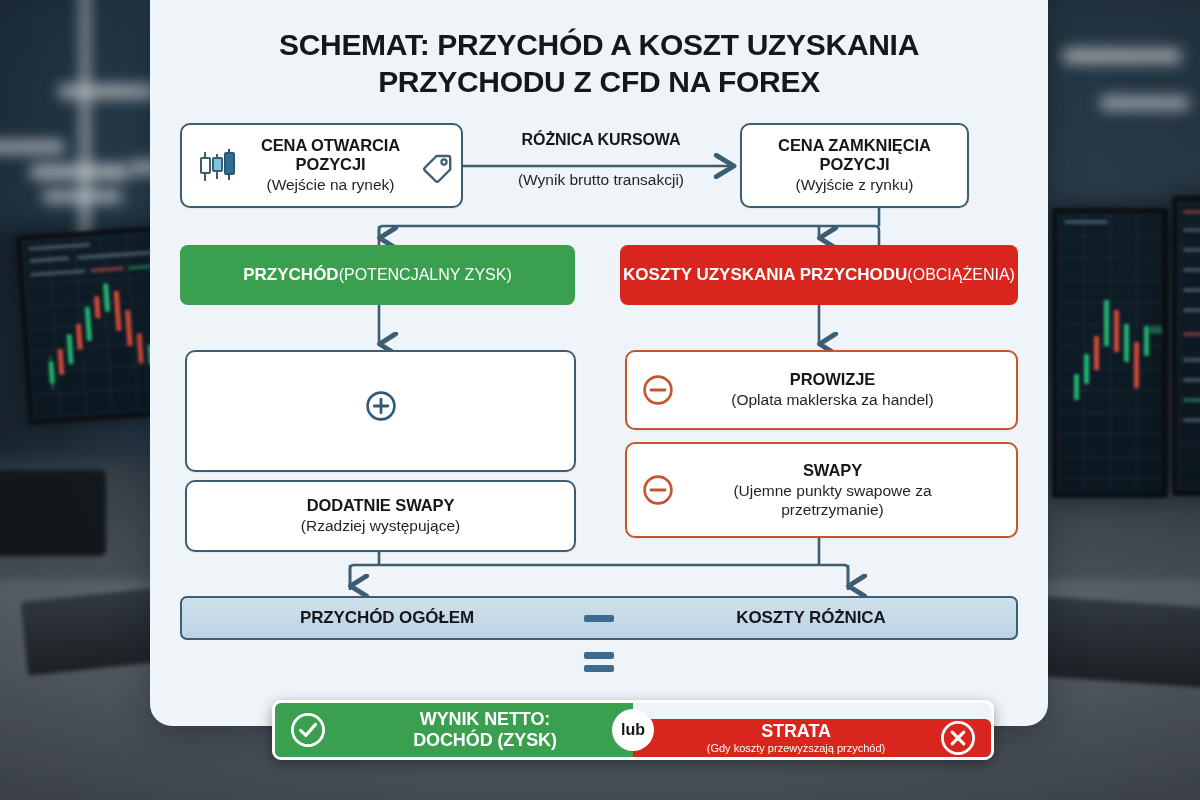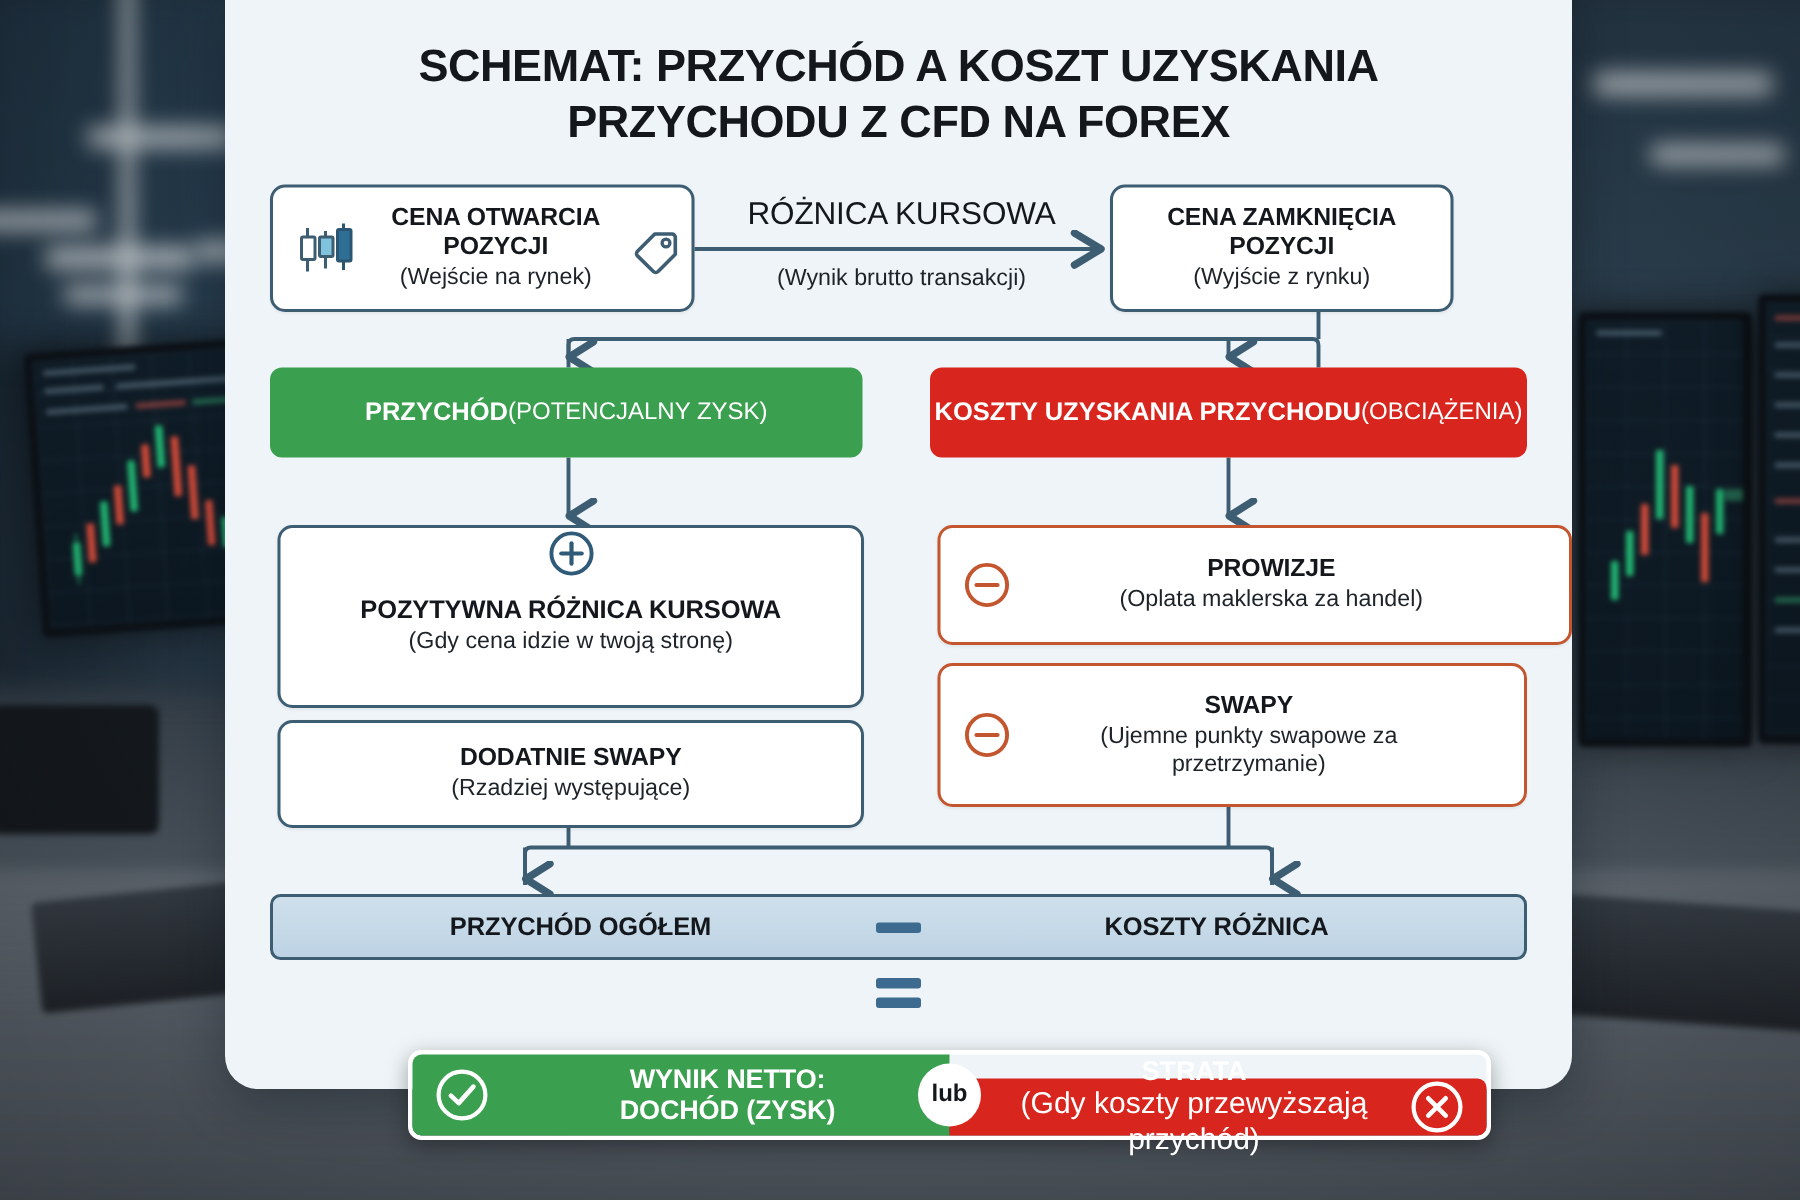--- a/index.html
+++ b/index.html
@@ -116,21 +116,21 @@
   #box-open  { left: 30px;  top: 133px; width: 283px; height: 85px; padding-left: 6px; }
   #box-close { left: 590px; top: 133px; width: 229px; height: 85px; }
 
   .cs-icon { width: 58px; display: flex; align-items: center; justify-content: center; }
   .tag-icon { width: 46px; display: flex; align-items: center; justify-content: center; }
 
   
   .conn-label {
     position: absolute; left: 318px; top: 141px; width: 266px; text-align: center;
   }
-  .cl-main { font-size: 21px; font-weight: 400; color: #14181c; letter-spacing: -0.1px; }
+  .cl-main { font-size: 16px; font-weight: 700; color: #14181c; letter-spacing: -0.1px; }
   .cl-sub  { font-size: 15.5px; color: #1d2328; margin-top: 22px; }
 
   
   .cbar {
     position: absolute; height: 60px; border-radius: 8px;
     display: flex; flex-direction: row; align-items: center; justify-content: center;
     color: #fff; text-align: center;
   }
   #bar-revenue { left: 30px;  top: 255px; width: 395px; background: #3a9f4e; }
   #bar-costs   { left: 470px; top: 255px; width: 398px; background: #d8261f; }
@@ -140,21 +140,21 @@
   
   #card-pos-diff {
     left: 35px; top: 360px; width: 391px; height: 122px;
     flex-direction: column; justify-content: center;
   }
   #card-pos-swaps { left: 35px; top: 490px; width: 391px; height: 72px; }
 
   .plus-ico { margin-bottom: 6px; }
 
   
-  #card-commissions { left: 475px; top: 360px; width: 423px; height: 80px; }
+  #card-commissions { left: 475px; top: 360px; width: 393px; height: 80px; }
   #card-swaps       { left: 475px; top: 452px; width: 393px; height: 96px; }
   .minus-ico { width: 62px; display: flex; align-items: center; justify-content: center; }
 
   
   #totals {
     position: absolute; left: 30px; top: 606px; width: 838px; height: 44px;
     background: linear-gradient(180deg, #cfe0ec 0%, #bdd3e4 100%);
     border: 2px solid #3d5d73; border-radius: 7px;
     display: flex; align-items: center; justify-content: center;
   }
@@ -179,21 +179,21 @@
     z-index: 5;
   }
   .res-half {
     flex: 1; display: flex; align-items: center; color: #fff;
     position: relative;
   }
   .res-green { background: #3a9f4e; border-radius: 6px 0 0 6px; gap: 30px; }
   .res-red   { background: #d8261f; border-radius: 0 6px 6px 0; margin-top: 16px; }
   .res-txt { flex: 1; text-align: center; }
   .res-main { font-size: 18px; font-weight: 700; line-height: 1.14; letter-spacing: -0.1px; }
-  .res-sub  { font-size: 20px; font-weight: 400; line-height: 1.2; }
+  .res-sub  { font-size: 11px; font-weight: 400; line-height: 1.2; }
   .res-ico { width: 66px; display: flex; align-items: center; justify-content: center; }
   .lub {
     position: absolute; left: 50%; top: 50%; transform: translate(-50%,-50%);
     width: 42px; height: 42px; border-radius: 50%; background: #fff;
     display: flex; align-items: center; justify-content: center;
     font-size: 16px; font-weight: 700; color: #14181c; z-index: 6;
   }
 
   
   #wires { position: absolute; left: 0; top: 0; width: 898px; height: 736px; pointer-events: none; }
@@ -361,24 +361,20 @@
   </div>
 
   <div class="nbox" id="card-pos-diff">
     <span class="plus-ico">
       <svg width="34" height="34" viewBox="0 0 34 34">
         <circle cx="17" cy="17" r="13.4" fill="none" stroke="#2f5a78" stroke-width="2.6"></circle>
         <line x1="10.2" y1="17" x2="23.8" y2="17" stroke="#2f5a78" stroke-width="2.8" stroke-linecap="round"></line>
         <line x1="17" y1="10.2" x2="17" y2="23.8" stroke="#2f5a78" stroke-width="2.8" stroke-linecap="round"></line>
       </svg>
     </span>
-    <span class="box-text">
-      <span class="bt-main" style="font-size:17px">POZYTYWNA RÓŻNICA KURSOWA</span>
-      <span class="bt-sub" style="display:block">(Gdy cena idzie w twoją stronę)</span>
-    </span>
   </div>
 
   <div class="nbox" id="card-pos-swaps">
     <span class="box-text">
       <span class="bt-main">DODATNIE SWAPY</span>
       <span class="bt-sub" style="display:block">(Rzadziej występujące)</span>
     </span>
   </div>
 
   <div class="nbox red" id="card-commissions">

